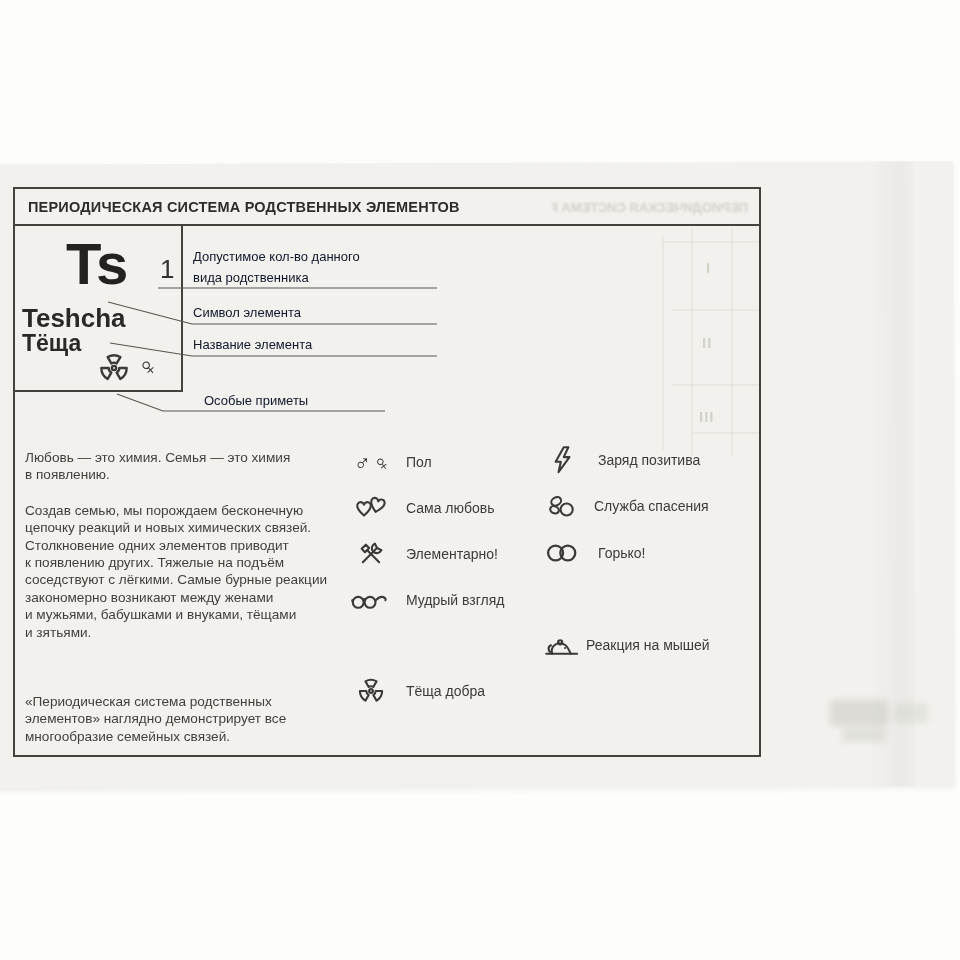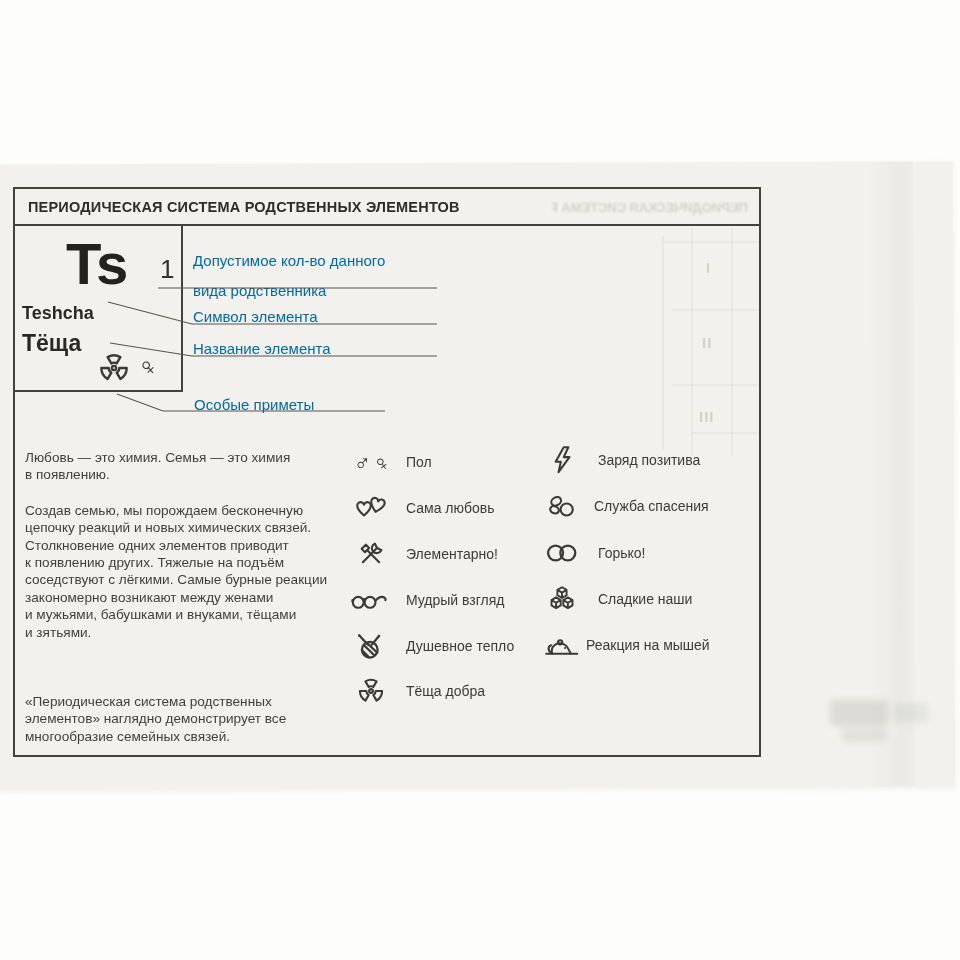--- a/index.html
+++ b/index.html
@@ -16,31 +16,31 @@
   .frame-header{position:absolute;left:0;top:0;width:100%;height:37px;
          box-sizing:border-box;border-bottom:2px solid #44423d;}
   .title{position:absolute;left:13px;top:0;line-height:36px;font-size:14.5px;
          font-weight:bold;letter-spacing:.2px;color:#2e2d2a;white-space:nowrap;}
   
   .el-box{position:absolute;left:13px;top:225px;width:170px;height:167px;
           box-sizing:border-box;border-right:2px solid #44423d;border-bottom:2px solid #44423d;}
   .el-number{position:absolute;left:160px;top:254px;font-size:26px;color:#33322f;}
   .el-symbol{position:absolute;left:22px;top:236px;font-size:58px;line-height:56px;
              font-weight:bold;letter-spacing:-1px;color:#232220;margin-left:44px;}
-  .el-name-lat{position:absolute;left:22px;top:303px;font-size:18px;font-weight:bold;color:#2a2927;}
+  .el-name-lat{position:absolute;left:22px;top:303px;font-size:26px;font-weight:bold;color:#2a2927;}
   .el-name-cyr{position:absolute;left:22px;top:330px;font-size:23px;font-weight:bold;color:#2a2927;}
   .el-icons{position:absolute;left:98px;top:352px;width:80px;height:38px;}
   .female-glyph{position:absolute;left:40px;top:0px;font-size:27px;font-weight:bold;
                 transform:rotate(-42deg);color:#33322f;}
   
-  .ann{position:absolute;font-size:15px;line-height:30px;color:#0369a1;white-space:pre-line;}
+  .ann{position:absolute;font-size:13px;line-height:21px;color:#0f172a;white-space:pre-line;}
   .ann1{left:193px;top:246px;}
   .ann2{left:193px;top:302px;}
   .ann3{left:193px;top:334px;}
-  .ann4{left:194px;top:390px;}
+  .ann4{left:204px;top:390px;}
   .overlay{position:absolute;left:0;top:0;pointer-events:none;}
   .overlay line{stroke:#57554f;stroke-width:1.1;}
   
   .bodytext{position:absolute;left:25px;top:449px;width:330px;}
   .bodytext p{margin:0 0 18px 0;font-size:13.6px;line-height:17.4px;
               color:#403f3b;white-space:pre-line;}
   
   .legend-row{position:absolute;display:flex;align-items:center;height:32px;}
   .ic{width:46px;display:flex;justify-content:center;align-items:center;flex:none;}
   .legend-label{margin-left:12px;font-size:14px;color:#3c3b38;white-space:nowrap;}
@@ -171,32 +171,20 @@
       <svg width="44" height="26" viewBox="0 0 34 22">
         <circle class="st" cx="6.2" cy="13" r="4.6"></circle>
         <circle class="st" cx="16.2" cy="13" r="4.6"></circle>
         <path class="st" d="M10.5 11 Q11.2 9.6 11.9 11"></path>
         <path class="st" d="M20.7 11.6 C23.2 8.4 26.4 7.4 28.8 9.4 Q29.8 10.3 29.2 11.2"></path>
         <path class="st" d="M1.7 12.6 Q0.8 12 1.3 11"></path>
       </svg>
     </span>
     <span class="legend-label">Мудрый взгляд</span>
   </div>
-  <div class="legend-row" style="left:348px;top:630px">
-    <span class="ic">
-      <svg width="30" height="30" viewBox="0 0 24 24">
-        <circle class="st" cx="11" cy="15" r="6.3"></circle>
-        <path class="st" d="M6.2 11.2 L14.8 19.6 M4.9 15.4 L10.2 20.9 M8.9 9.7 L17 17.4"></path>
-        <path class="st" d="M2.6 3.6 L9.4 10.8 M18.4 4 L12.6 11"></path>
-        <circle class="fl" cx="2.6" cy="3.6" r="1"></circle>
-        <circle class="fl" cx="18.4" cy="4" r="1"></circle>
-      </svg>
-    </span>
-    <span class="legend-label">Душевное тепло</span>
-  </div>
   <div class="legend-row" style="left:348px;top:675px">
     <span class="ic">
       <svg width="28" height="28" viewBox="0 0 24 24">
         <path class="st" d="M10 8.54 A4 4 0 0 1 14 8.54 L16.75 3.77 A9.5 9.5 0 0 0 7.25 3.77 Z"></path>
         <path class="st" d="M16 12 A4 4 0 0 1 14 15.46 L16.75 20.23 A9.5 9.5 0 0 0 21.5 12 Z"></path>
         <path class="st" d="M10 15.46 A4 4 0 0 1 8 12 L2.5 12 A9.5 9.5 0 0 0 7.25 20.23 Z"></path>
         <circle class="st" cx="12" cy="12" r="1.6"></circle>
       </svg>
     </span>
     <span class="legend-label">Тёща добра</span>
@@ -221,30 +209,20 @@
     <span class="legend-label" style="">Служба спасения</span>
   </div>
   <div class="legend-row" style="left:542px;top:537px">
     <span class="ic" style="width:40px">
       <svg width="36" height="26" viewBox="0 0 28 20">
         <circle class="st" cx="9" cy="10" r="5.8"></circle>
         <circle class="st" cx="18.5" cy="10" r="5.8"></circle>
       </svg>
     </span>
     <span class="legend-label" style="margin-left:16px">Горько!</span>
-  </div>
-  <div class="legend-row" style="left:542px;top:583px">
-    <span class="ic" style="width:40px">
-      <svg width="34" height="30" viewBox="0 0 30 28">
-        <path class="st" d="M15 3 L19.3 5.5 L19.3 10.5 L15 13 L10.7 10.5 L10.7 5.5 Z M10.7 5.5 L15 8 L19.3 5.5 M15 8 L15 13"></path>
-        <path class="st" d="M9.5 12.5 L13.8 15 L13.8 20 L9.5 22.5 L5.2 20 L5.2 15 Z M5.2 15 L9.5 17.5 L13.8 15 M9.5 17.5 L9.5 22.5"></path>
-        <path class="st" d="M20.5 12.5 L24.8 15 L24.8 20 L20.5 22.5 L16.2 20 L16.2 15 Z M16.2 15 L20.5 17.5 L24.8 15 M20.5 17.5 L20.5 22.5"></path>
-      </svg>
-    </span>
-    <span class="legend-label" style="margin-left:16px">Сладкие наши</span>
   </div>
   <div class="legend-row" style="left:542px;top:629px">
     <span class="ic" style="width:40px">
       <svg width="38" height="28" viewBox="0 0 30 24">
         <path class="st" d="M1.5 19.5 L28 19.5"></path>
         <path class="st" d="M6.5 19.5 C5 13.5 9.5 10.5 13 10.5 C17 10.5 19.6 13 21 16.4 L22.5 19.5"></path>
         <path class="st" d="M6.5 19 C2.8 17.4 2.6 13.4 5.6 12.2"></path>
         <circle class="st" cx="13.4" cy="9.7" r="1.8"></circle>
         <circle class="fl" cx="17.6" cy="14.6" r="0.9"></circle>
       </svg>

